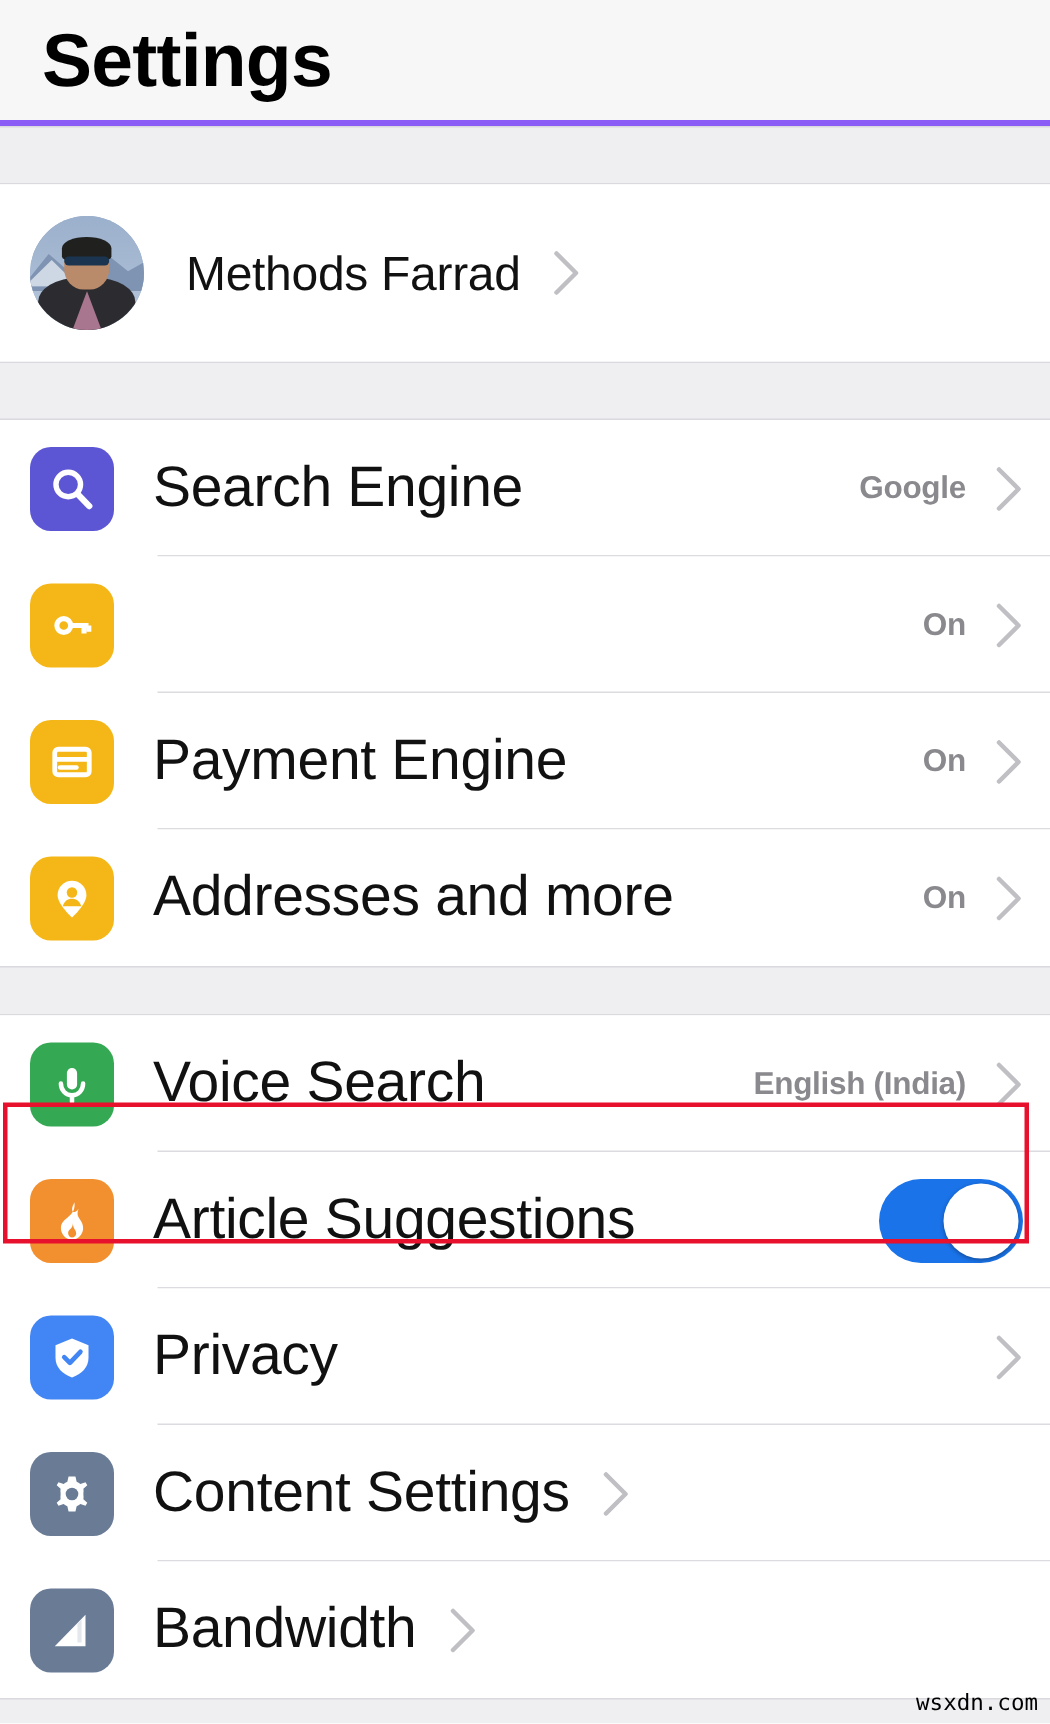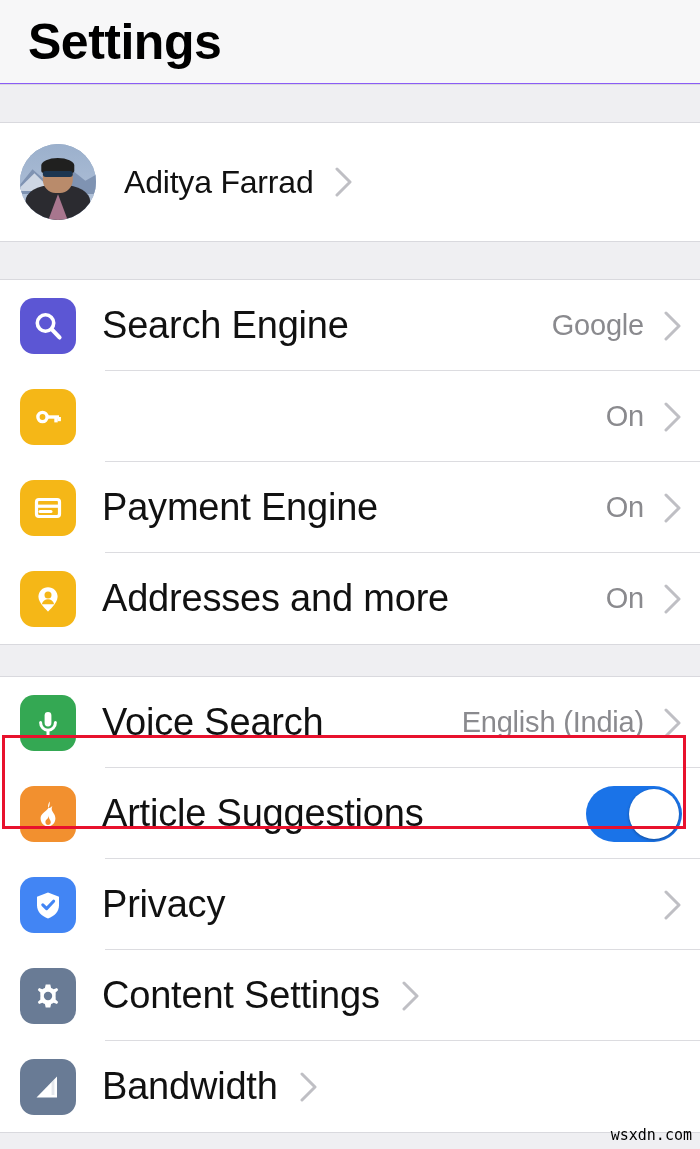--- a/index.html
+++ b/index.html
@@ -20,21 +20,21 @@
     background: #ffffff;
   }
 
   
   .header {
     height: 84px;
     background: #F7F7F8;
     display: flex;
     align-items: center;
     padding-left: 28px;
-    border-bottom: 1px solid #8b5cf6;
+    border-bottom: 4px solid #8b5cf6;
   }
   .header-title {
     font-size: 50px;
     font-weight: bold;
     letter-spacing: -0.5px;
     color: #000000;
     line-height: 1;
   }
 
   
@@ -151,24 +151,25 @@
     margin-left: 26px;
     font-size: 38px;
     color: #111111;
     letter-spacing: -0.2px;
     white-space: nowrap;
   }
   .profile .row-label { margin-left: 28px; font-size: 32px; }
 
   .row-value {
     margin-left: auto;
-    font-size: 29px;
+    font-size: 21px;
     color: #8A8A8E;
     letter-spacing: -0.2px;
     white-space: nowrap;
+    font-weight: bold;
   }
 
   .chevron {
     margin-left: 22px;
     flex: 0 0 auto;
     width: 18px;
     height: 32px;
     display: flex;
     align-items: center;
     justify-content: center;
@@ -236,21 +237,21 @@
       <div class="avatar">
         <div class="av-sky"></div>
         <div class="av-mtn"></div>
         <div class="av-mtn2"></div>
         <div class="av-body"></div>
         <div class="av-shirt"></div>
         <div class="av-head"></div>
         <div class="av-hair"></div>
         <div class="av-glasses"></div>
       </div>
-      <div class="row-label">Aditya Farrad</div>
+      <div class="row-label">Methods Farrad</div>
       <div class="chevron">
         <svg width="18" height="32" viewBox="0 0 18 32" fill="none">
           <path d="M2 3 L15 16 L2 29" stroke="#BFBFC4" stroke-width="3" stroke-linecap="round" stroke-linejoin="round"></path>
         </svg>
       </div>
     </div>
   </div>
 
   <div class="gap gap-mid"></div>
 

